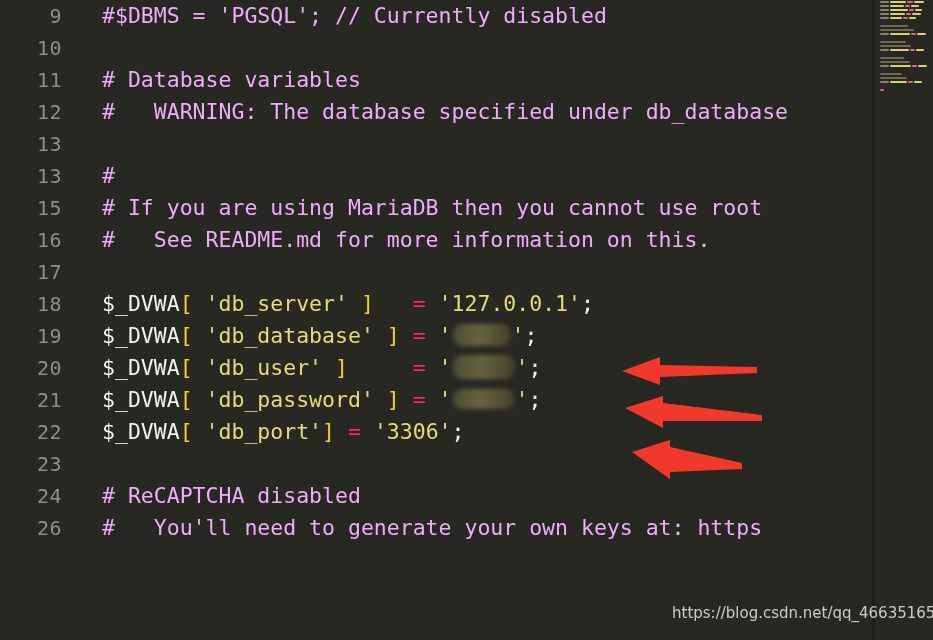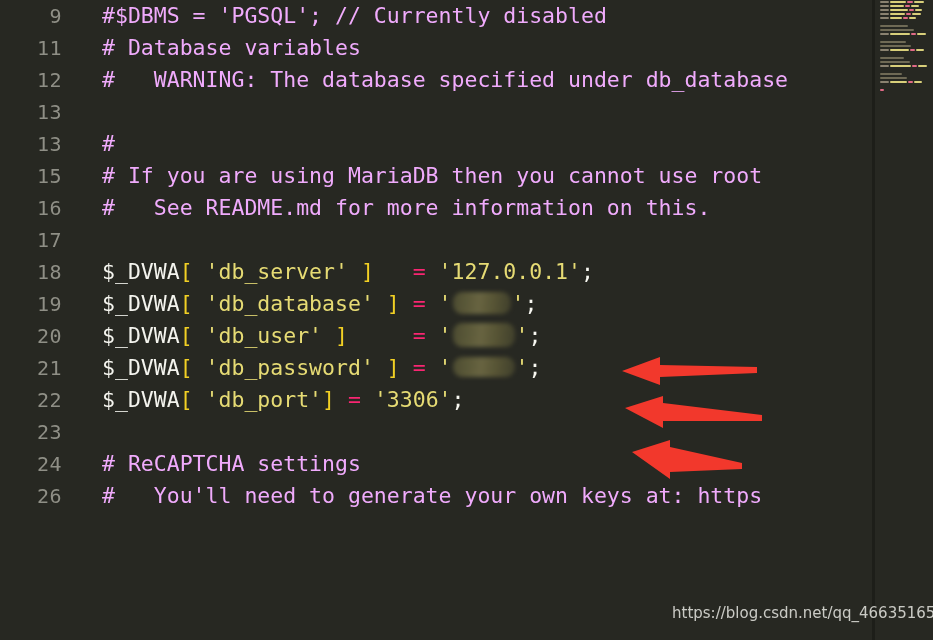--- a/index.html
+++ b/index.html
@@ -119,34 +119,35 @@
   }
 </style>
 </head>
 <body>
 
 <div id="app">
 
   <div id="editor">
     <div id="code-lines">
         <div class="code-line"><span class="gutter">9</span><span class="code-text"><span class="cm">#$DBMS = 'PGSQL'; // Currently disabled</span></span></div>
+        <div class="code-line"><span class="gutter">10</span><span class="code-text"></span></div>
         <div class="code-line"><span class="gutter">11</span><span class="code-text"><span class="cm"># Database variables</span></span></div>
         <div class="code-line"><span class="gutter">12</span><span class="code-text"><span class="cm">#   WARNING: The database specified under db_database</span></span></div>
         <div class="code-line"><span class="gutter">13</span></div>
         <div class="code-line"><span class="gutter">13</span><span class="code-text"><span class="cm">#</span></span></div>
         <div class="code-line"><span class="gutter">15</span><span class="code-text"><span class="cm"># If you are using MariaDB then you cannot use root</span></span></div>
         <div class="code-line"><span class="gutter">16</span><span class="code-text"><span class="cm">#   See README.md for more information on this.</span></span></div>
         <div class="code-line"><span class="gutter">17</span></div>
         <div class="code-line"><span class="gutter">18</span><span class="code-text"><span class="var">$_DVWA</span><span class="brk">[</span><span class="str"> 'db_server' </span><span class="brk">]</span><span class="pn">   </span><span class="op">=</span><span class="pn"> </span><span class="str">'127.0.0.1'</span><span class="pn">;</span></span></div>
         <div class="code-line"><span class="gutter">19</span><span class="code-text"><span class="var">$_DVWA</span><span class="brk">[</span><span class="str"> 'db_database' </span><span class="brk">]</span><span class="pn"> </span><span class="op">=</span><span class="pn"> </span><span class="str">'</span><span class="redact r1"></span><span class="str">'</span><span class="pn">;</span></span></div>
         <div class="code-line"><span class="gutter">20</span><span class="code-text"><span class="var">$_DVWA</span><span class="brk">[</span><span class="str"> 'db_user' </span><span class="brk">]</span><span class="pn">     </span><span class="op">=</span><span class="pn"> </span><span class="str">'</span><span class="redact r2"></span><span class="str">'</span><span class="pn">;</span></span></div>
         <div class="code-line"><span class="gutter">21</span><span class="code-text"><span class="var">$_DVWA</span><span class="brk">[</span><span class="str"> 'db_password' </span><span class="brk">]</span><span class="pn"> </span><span class="op">=</span><span class="pn"> </span><span class="str">'</span><span class="redact r3"></span><span class="str">'</span><span class="pn">;</span></span></div>
         <div class="code-line"><span class="gutter">22</span><span class="code-text"><span class="var">$_DVWA</span><span class="brk">[</span><span class="str"> 'db_port'</span><span class="brk">]</span><span class="pn"> </span><span class="op">=</span><span class="pn"> </span><span class="str">'3306'</span><span class="pn">;</span></span></div>
         <div class="code-line"><span class="gutter">23</span><span class="code-text"></span></div>
-        <div class="code-line"><span class="gutter">24</span><span class="code-text"><span class="cm"># ReCAPTCHA settings</span></span></div>
+        <div class="code-line"><span class="gutter">24</span><span class="code-text"><span class="cm"># ReCAPTCHA disabled</span></span></div>
         <div class="code-line"><span class="gutter">26</span><span class="code-text"><span class="cm">#   You'll need to generate your own keys at: https</span></span></div>
       </div>
   </div>
 
   <div id="minimap">
       <div class="mm-row">
         <span class="mm-seg" style="width: 9px; background: rgb(138, 130, 112);"></span>
         <span class="mm-seg" style="width: 16px; background: rgb(216, 207, 122);"></span>
         <span class="mm-seg" style="width: 6px; background: rgb(224, 106, 134);"></span>
         <span class="mm-seg" style="width: 10px; background: rgb(216, 207, 122);"></span>

